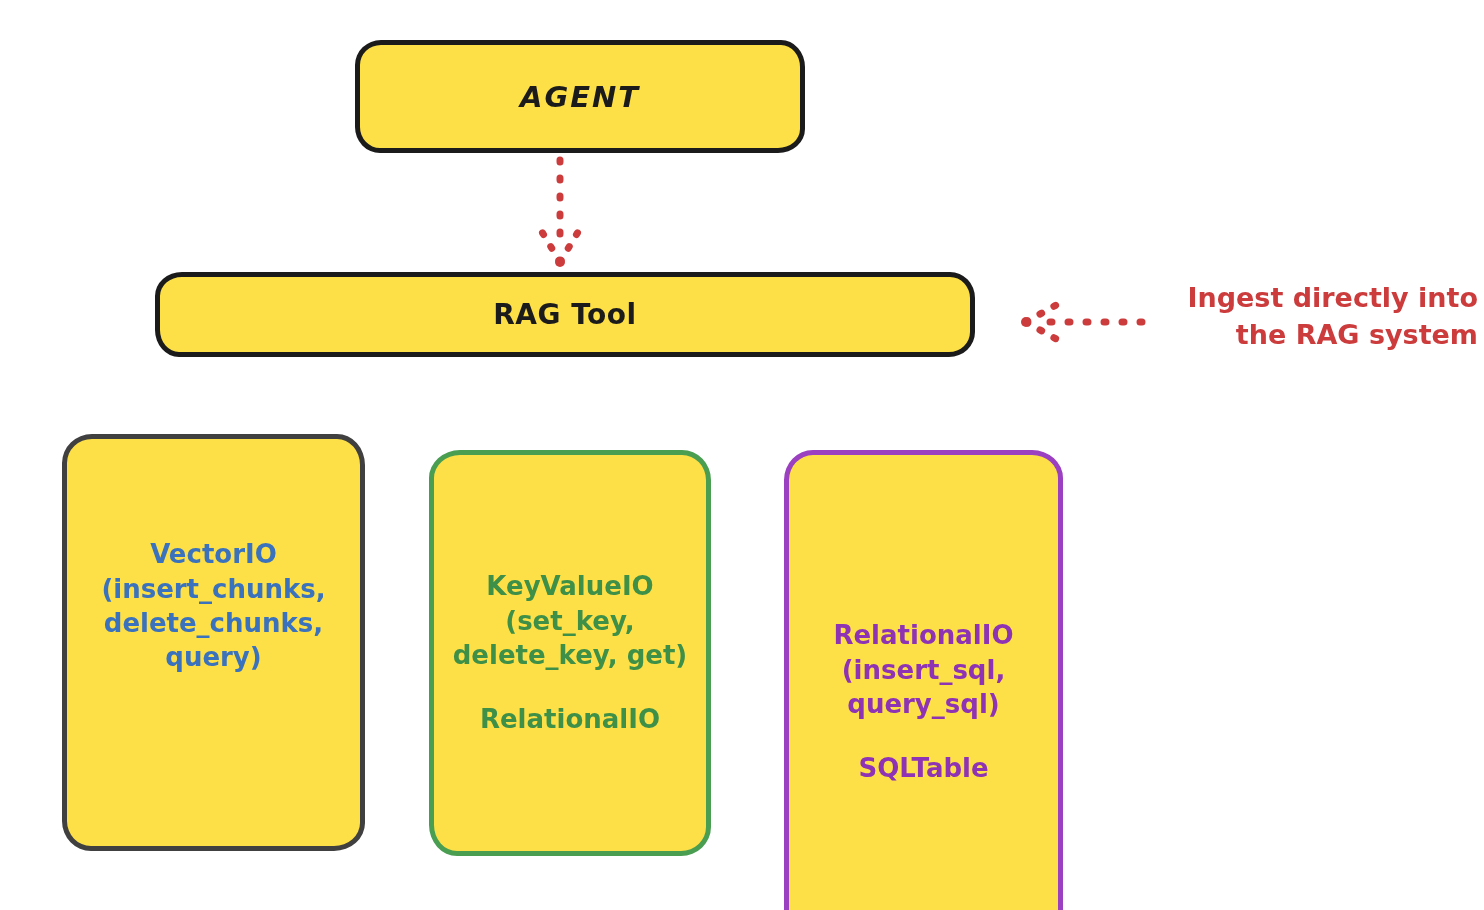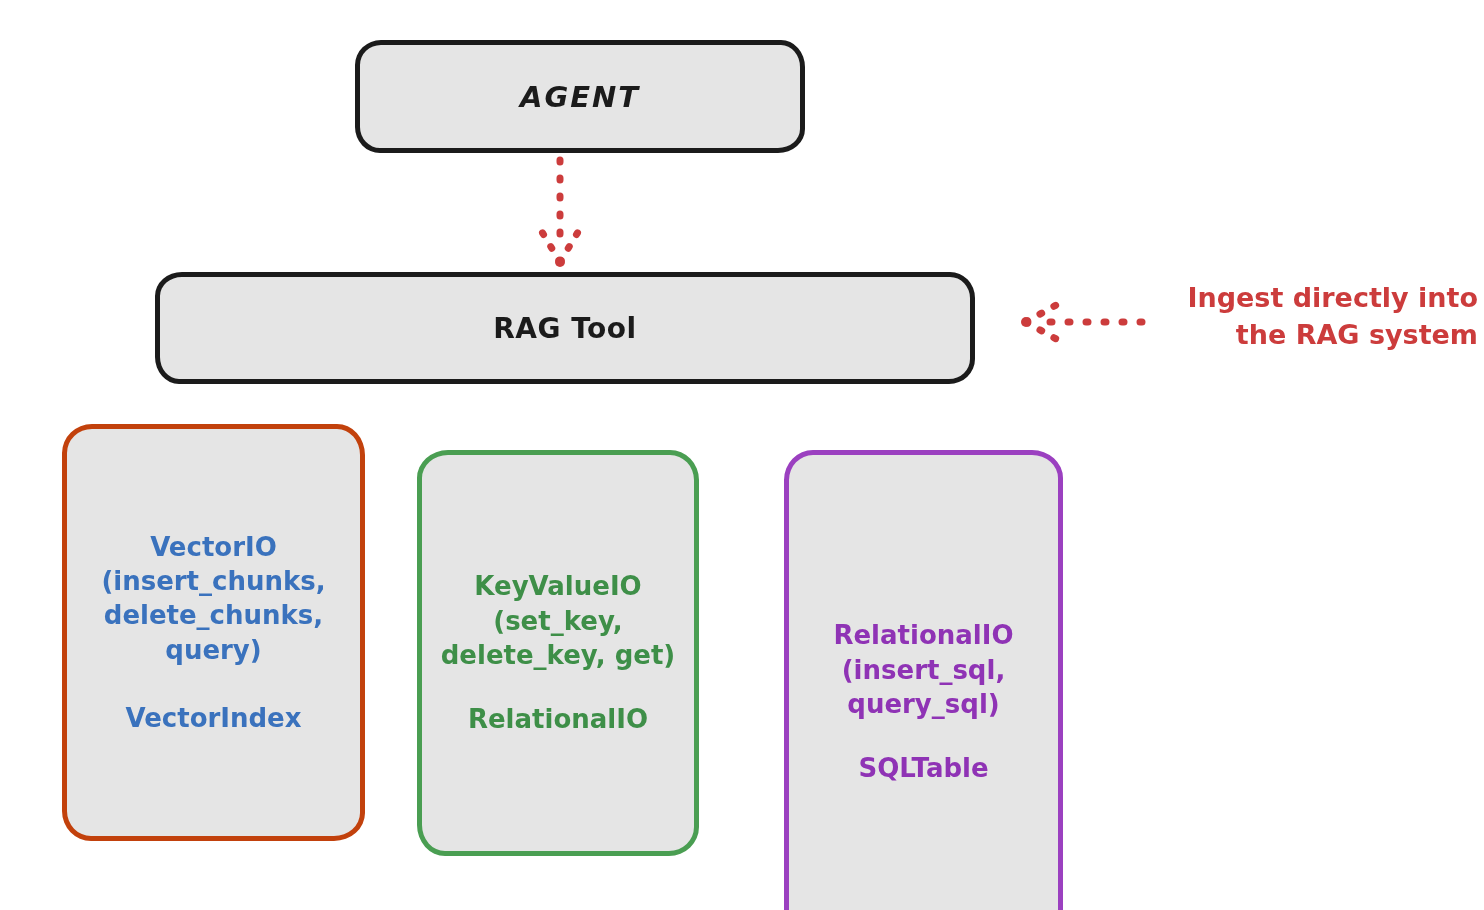--- a/index.html
+++ b/index.html
@@ -11,54 +11,55 @@
     position: relative;
     width: 1484px;
     height: 910px;
     background: #ffffff;
     overflow: hidden;
     font-family: "DejaVu Sans", sans-serif;
   }
   .node {
     position: absolute;
     box-sizing: border-box;
-    background: #e5e5e5;
+    background: #fde047;
     display: flex;
     flex-direction: column;
     align-items: center;
     justify-content: center;
     text-align: center;
   }
   
   .node-agent {
     left: 355px;
     top: 40px;
     width: 450px;
     height: 113px;
     border: 5px solid #1b1b1b;
     border-radius: 26px 24px 27px 25px / 25px 27px 24px 26px;
   }
   .node-rag {
     left: 155px;
     top: 272px;
     width: 820px;
-    height: 112px;
+    height: 85px;
     border: 5px solid #1b1b1b;
     border-radius: 27px 25px 26px 24px / 24px 26px 25px 27px;
   }
   .node-vector {
     left: 62px;
-    top: 424px;
+    top: 434px;
     width: 303px;
     height: 417px;
-    border: 5px solid #c2410c;
+    border: 5px solid #404040;
     border-radius: 30px 28px 31px 29px / 29px 31px 28px 30px;
+    gap: 39px;
   }
   .node-keyvalue {
-    left: 417px;
+    left: 429px;
     top: 450px;
     width: 282px;
     height: 406px;
     border: 5px solid #4a9e52;
     border-radius: 31px 29px 30px 28px / 28px 30px 29px 31px;
   }
   .node-relational {
     left: 784px;
     top: 450px;
     width: 279px;
@@ -148,21 +149,20 @@
 
   <div class="note-text">Ingest directly into
 the RAG system</div>
 
   <div class="node node-vector">
     <div class="block-text c-blue">VectorIO
 (insert_chunks,
 delete_chunks,
 query)</div>
     <div class="gap"></div>
-    <div class="block-text c-blue">VectorIndex</div>
   </div>
 
   <div class="node node-keyvalue">
     <div class="block-text c-green">KeyValueIO
 (set_key,
 delete_key, get)</div>
     <div class="gap-sm"></div>
     <div class="block-text c-green">RelationalIO</div>
   </div>
 

